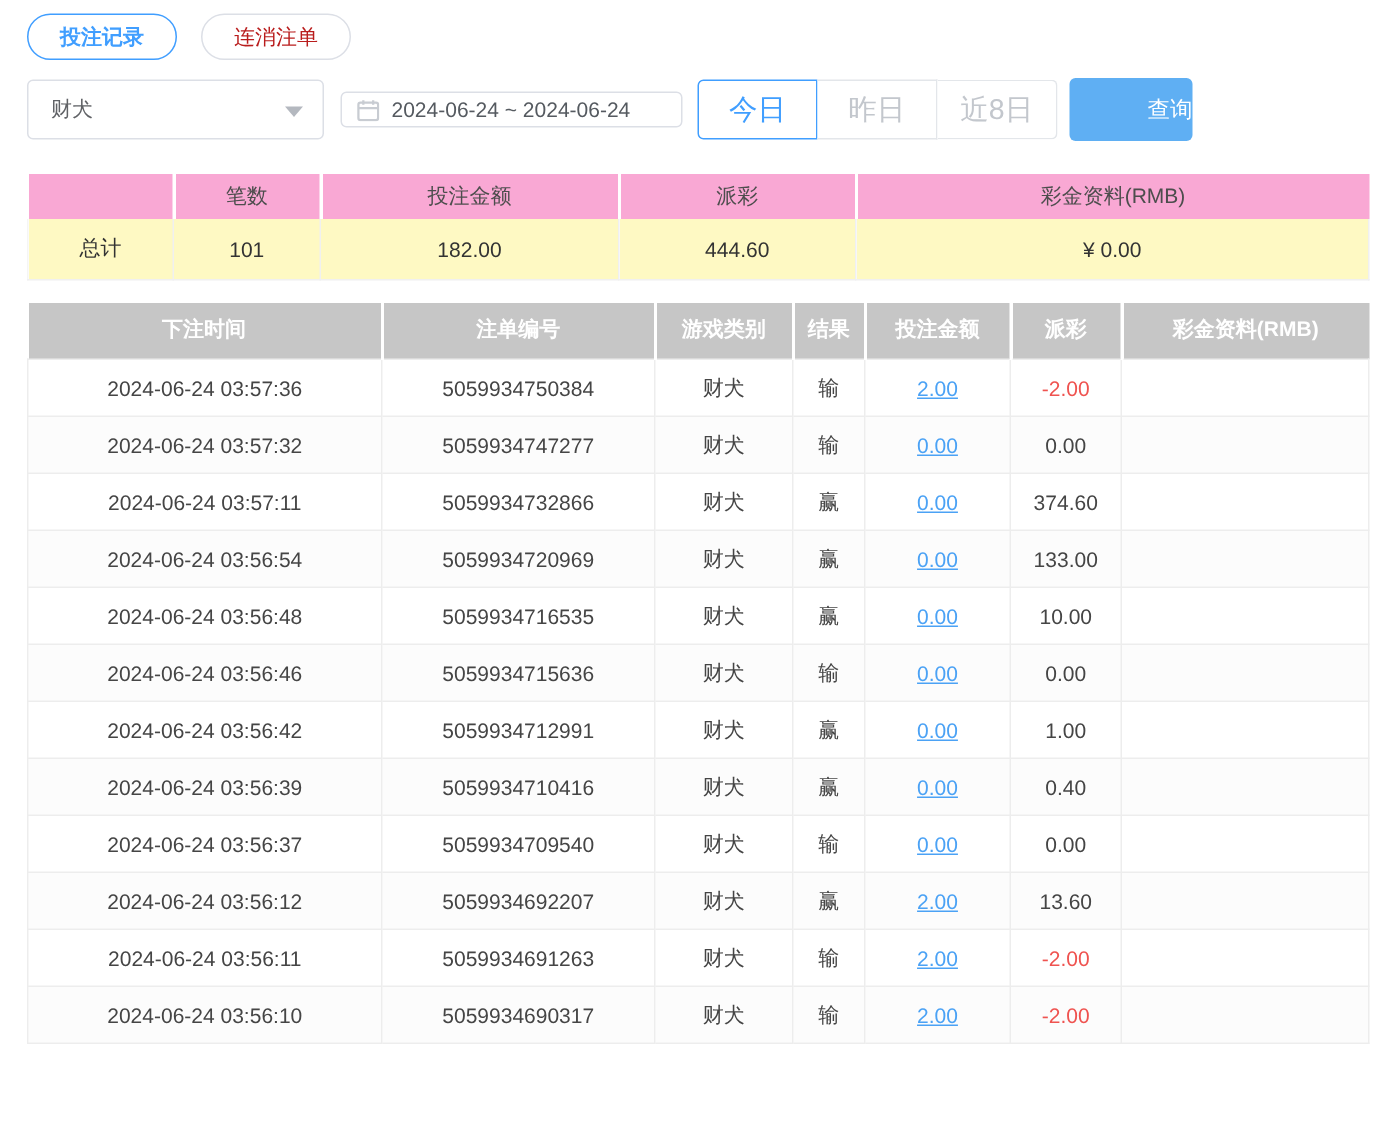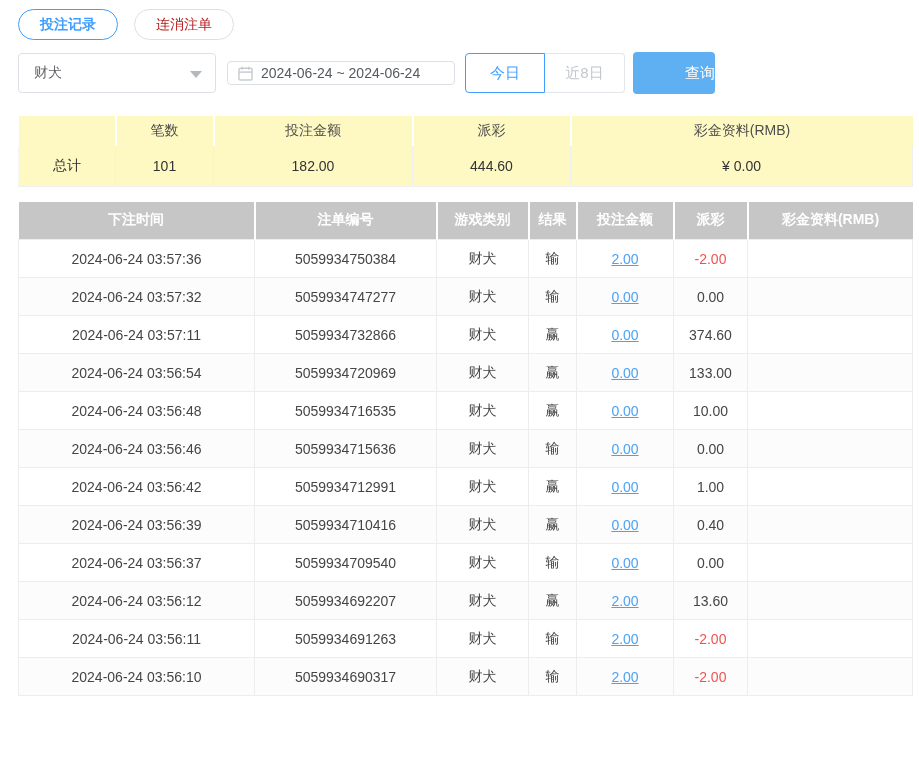--- a/index.html
+++ b/index.html
@@ -41,42 +41,42 @@
     margin-left: 11px; width: 228px; height: 24px;
     border: 1px solid #dcdfe6; border-radius: 4px;
     display: flex; align-items: center; padding: 0 10px;
     color: #555a60; background: #fff; cursor: pointer;
   }
   .date-box svg { margin-right: 8px; flex: none; }
   .btn-group { display: flex; margin-left: 10px; }
   .btn-group .qbtn {
     width: 80px; height: 40px; background: #fff;
     border: 1px solid #e3e6ea; border-left-width: 0;
-    color: #c3c7cd; font-size: 15px; cursor: pointer;
+    color: #c3c7cd; font-size: 19px; cursor: pointer;
     display: flex; align-items: center; justify-content: center;
   }
   .btn-group .qbtn:first-child { border-radius: 4px 0 0 4px; border-left-width: 1px; }
   .btn-group .qbtn:last-child { border-radius: 0 4px 4px 0; }
   .btn-group .qbtn.active { border: 1px solid #409eff; color: #409eff; }
   .btn-group .qbtn.active + .qbtn { border-left-width: 0; }
   .search-btn {
     margin-left: 8px; width: 82px; height: 42px;
     background: #5faff3; color: #fff; font-size: 15px;
     border: none; border-radius: 4px; cursor: pointer;
     display: flex; align-items: center; justify-content: flex-end;
   }
 
   
   table { border-collapse: collapse; table-layout: fixed; width: 894px; }
   td, th { text-align: center; font-weight: normal; overflow: hidden; white-space: nowrap; }
 
   
   .summary-table { margin-top: 23px; }
   .summary-table th {
-    height: 30px; background: #fef9c3; color: #4d4d4d;
+    height: 30px; background: #f9a8d4; color: #4d4d4d;
     border: 2px solid #ffffff; border-top: none; border-bottom: none;
   }
   .summary-table th:first-child { border-left: none; }
   .summary-table th:last-child { border-right: none; }
   .summary-table td {
     height: 40px; background: #fef9c3; color: #333;
     border: 1px solid #f0f0f0; border-top: none;
   }
   .summary-table td:first-child { border-left-color: #f5f5f5; }
 
@@ -130,20 +130,23 @@
         <line x1="1" y1="6.5" x2="15" y2="6.5" stroke="#c8ccd2" stroke-width="1.6"></line>
         <line x1="4.5" y1="0.8" x2="4.5" y2="4" stroke="#c8ccd2" stroke-width="1.6"></line>
         <line x1="11.5" y1="0.8" x2="11.5" y2="4" stroke="#c8ccd2" stroke-width="1.6"></line>
       </svg>
       <span>2024-06-24 ~ 2024-06-24</span>
     </div>
 
     <div class="btn-group">
       <button class="qbtn active">
         <span>今日</span>
+      </button>
+      <button class="qbtn">
+        <span>昨日</span>
       </button>
       <button class="qbtn">
         <span>近8日</span>
       </button>
     </div>
 
     <button class="search-btn">
       <span>查询</span>
     </button>
   </div>

